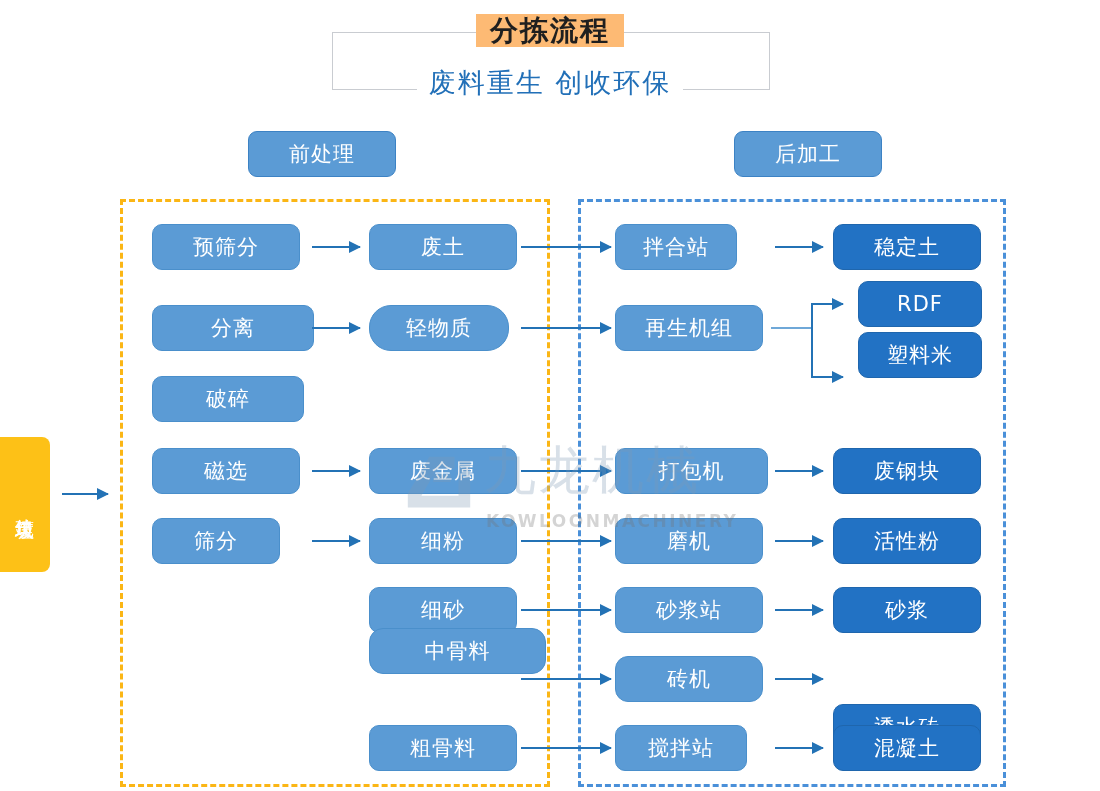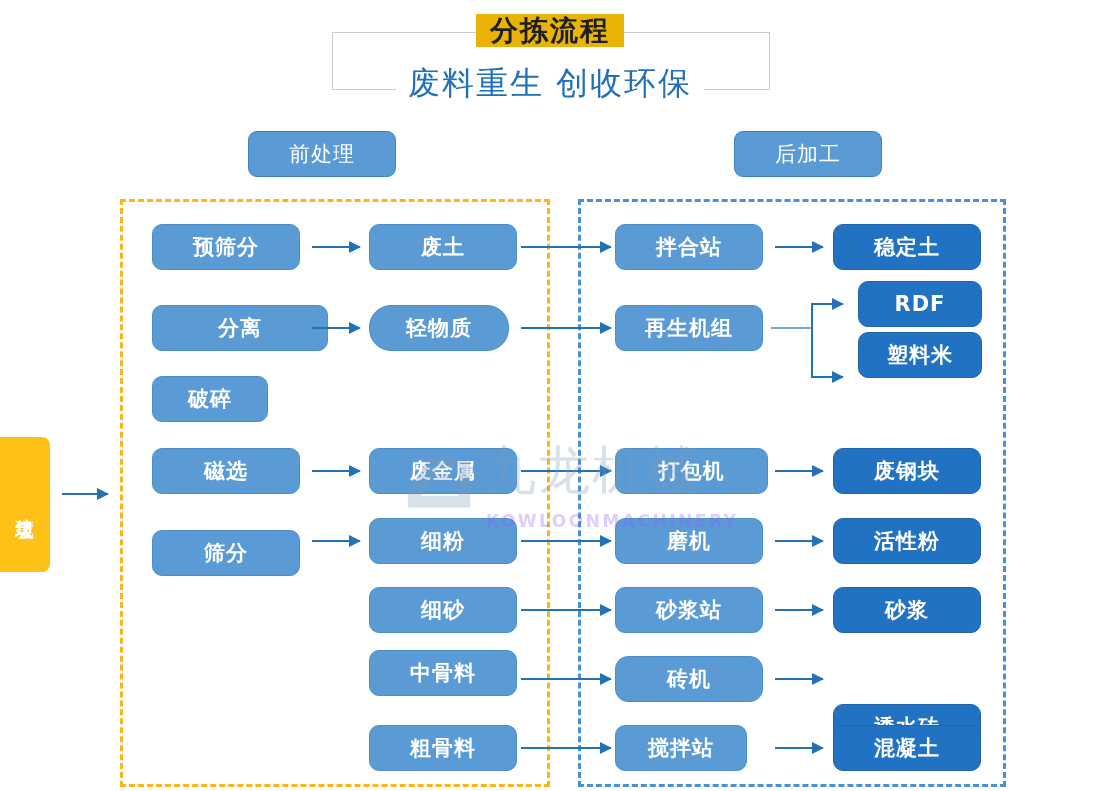--- a/index.html
+++ b/index.html
@@ -28,29 +28,29 @@
     left: 0; top: 14px;
     width: 1100px;
     text-align: center;
     font-size: 28px;
     font-weight: bold;
     color: #1f1f1f;
     letter-spacing: 2px;
     line-height: 34px;
   }
   .title-main .tmask {
-    background: #eab308;
+    background: #fdba74;
     padding: 0 14px;
   }
   .title-sub {
     position: absolute;
     left: 0; top: 66px;
     width: 1100px;
     text-align: center;
-    font-size: 32px;
+    font-size: 27px;
     color: #2270b8;
     letter-spacing: 2px;
     line-height: 34px;
   }
   .title-sub .tmask {
     background: #ffffff;
     padding: 0 12px;
   }
 
   
@@ -110,21 +110,20 @@
     position: absolute;
     height: 46px;
     border-radius: 10px;
     display: flex;
     align-items: center;
     justify-content: center;
     color: #ffffff;
     font-size: 21px;
     letter-spacing: 1px;
     white-space: nowrap;
-    font-weight: bold;
   }
   .node.mid {              
     background: #5b9bd5;
     border: 1.5px solid #4a8fcb;
   }
   .node.dark {             
     background: #2272c4;
     border: 1.5px solid #1f66ad;
   }
 
@@ -166,21 +165,21 @@
     color: #7f9ab5;
     letter-spacing: 2px;
     line-height: 62px;
     white-space: nowrap;
   }
   #watermark .wm-en {
     position: absolute;
     left: 88px; top: 74px;
     font-size: 17px;
     font-weight: bold;
-    color: #8b5cf6;
+    color: #737373;
     letter-spacing: 2.5px;
     white-space: nowrap;
   }
   #watermark .wm-mark {
     position: absolute;
     left: 2px; top: 8px;
     width: 78px; height: 78px;
   }
 </style>
 </head>
@@ -199,47 +198,47 @@
   <div id="pill-post" class="section-pill">后加工</div>
   <div id="pill-pre" class="section-pill">前处理</div>
 
   <div id="zone-pre" class="zone"></div>
   <div id="zone-post" class="zone"></div>
 
   <div id="input-label">建筑垃圾</div>
   <div class="arrow" style="left:62px; top:493px; width:46px;"></div>
 
   <div class="node mid" style="left:152px; top:224px; width:148px;">预筛分</div>
-  <div class="node mid" style="left:152px; top:305px; width:176px;">分离</div>
-  <div class="node mid" style="left:152px; top:376px; width:116px;text-align:right;">破碎</div>
+  <div class="node mid" style="left:152px; top:305px; width:162px;">分离</div>
+  <div class="node mid" style="left:152px; top:376px; width:152px;text-align:right;">破碎</div>
   <div class="node mid" style="left:152px; top:448px; width:148px;">磁选</div>
-  <div class="node mid" style="left:152px; top:518px; width:148px;margin-top:12px;">筛分</div>
+  <div class="node mid" style="left:152px; top:518px; width:128px;">筛分</div>
 
   <div class="arrow" style="left:312px; top:246px; width:48px;"></div>
   <div class="arrow" style="left:312px; top:327px; width:48px;"></div>
   <div class="arrow" style="left:312px; top:470px; width:48px;"></div>
   <div class="arrow" style="left:312px; top:540px; width:48px;"></div>
 
   <div class="node mid" style="left:369px; top:224px; width:148px;">废土</div>
   <div class="node mid" style="left:369px; top:305px; width:140px;border-radius:22px;">轻物质</div>
   <div class="node mid" style="left:369px; top:448px; width:148px;">废金属</div>
   <div class="node mid" style="left:369px; top:518px; width:148px;">细粉</div>
   <div class="node mid" style="left:369px; top:587px; width:148px;">细砂</div>
-  <div class="node mid" style="left:369px; top:650px; width:148px;">中骨料</div>
+  <div class="node mid" style="left:369px; top:628px; width:177px;border-radius:14px;">中骨料</div>
   <div class="node mid" style="left:369px; top:725px; width:148px;">粗骨料</div>
 
   <div class="arrow" style="left:521px; top:246px; width:90px;"></div>
   <div class="arrow" style="left:521px; top:327px; width:90px;"></div>
   <div class="arrow" style="left:521px; top:470px; width:90px;"></div>
   <div class="arrow" style="left:521px; top:540px; width:90px;"></div>
   <div class="arrow" style="left:521px; top:609px; width:90px;"></div>
   <div class="arrow" style="left:521px; top:678px; width:90px;"></div>
   <div class="arrow" style="left:521px; top:747px; width:90px;"></div>
 
-  <div class="node mid" style="left:615px; top:224px; width:148px;">拌合站</div>
+  <div class="node mid" style="left:615px; top:224px; width:122px;">拌合站</div>
   <div class="node mid" style="left:615px; top:305px; width:148px;">再生机组</div>
   <div class="node mid" style="left:615px; top:448px; width:153px;">打包机</div>
   <div class="node mid" style="left:615px; top:518px; width:148px;">磨机</div>
   <div class="node mid" style="left:615px; top:587px; width:148px;">砂浆站</div>
   <div class="node mid" style="left:615px; top:656px; width:148px;border-radius:13px;">砖机</div>
   <div class="node mid" style="left:615px; top:725px; width:132px;">搅拌站</div>
 
   <div class="arrow" style="left:775px; top:246px; width:48px;"></div>
   <div class="arrow" style="left:775px; top:470px; width:48px;"></div>
   <div class="arrow" style="left:775px; top:540px; width:48px;"></div>

